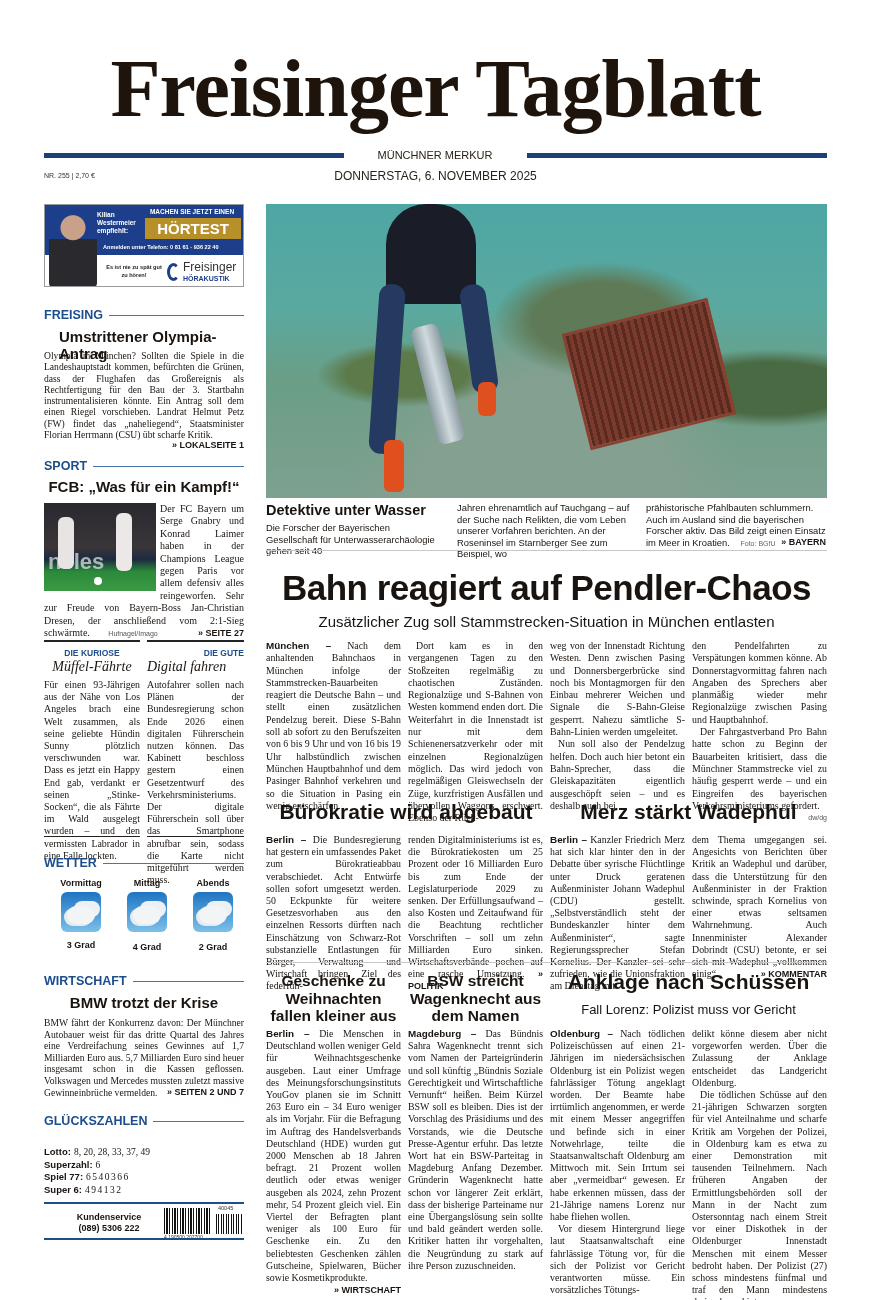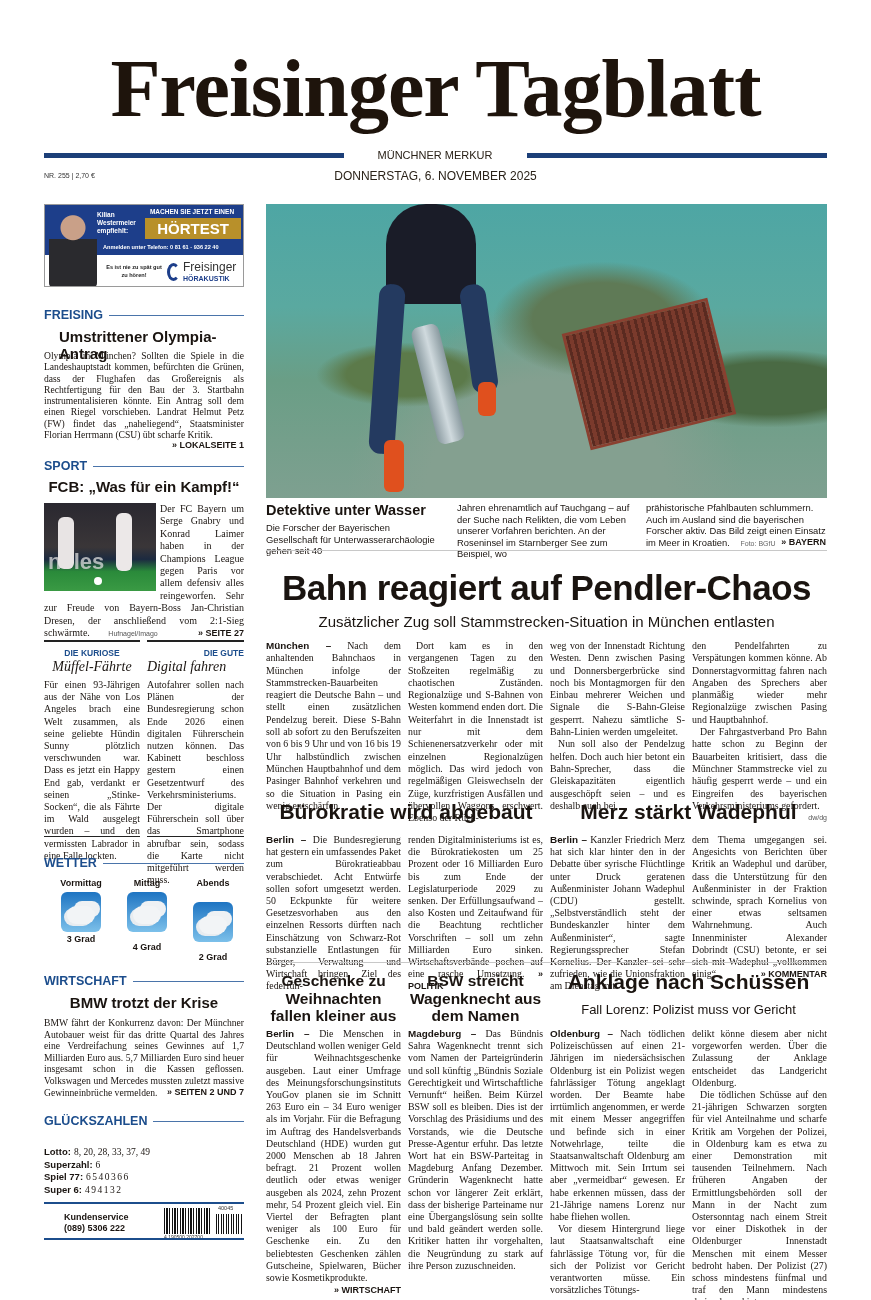--- a/index.html
+++ b/index.html
@@ -84,29 +84,29 @@
 <div class="abs" style="left:44px;top:836px;width:96px;height:1px;background:#222"></div>
 <div class="abs" style="left:147px;top:836px;width:97px;height:1px;background:#222"></div>
 
 <div class="abs sect" style="left:44px;top:856px;width:200px">
     <span>WETTER</span>
   </div>
 <div class="abs" style="left:52px;top:878px;width:190px;display:flex;justify-content:space-between">
   <div style="width:58px;text-align:center">
     <div class="sans" style="font-size:9px;font-weight:bold;margin-bottom:4px">Vormittag</div>
     <div class="wx-icon"></div>
-    <div class="sans" style="font-size:9px;font-weight:bold;margin-top:2px">3 Grad</div>
+    <div class="sans" style="font-size:9px;font-weight:bold;margin-top:8px">3 Grad</div>
   </div>
   <div style="width:58px;text-align:center">
     <div class="sans" style="font-size:9px;font-weight:bold;margin-bottom:4px">Mittag</div>
     <div class="wx-icon"></div>
     <div class="sans" style="font-size:9px;font-weight:bold;margin-top:10px">4 Grad</div>
   </div>
   <div style="width:58px;text-align:center">
-    <div class="sans" style="font-size:9px;font-weight:bold;margin-bottom:14px">Abends</div>
+    <div class="sans" style="font-size:9px;font-weight:bold;margin-bottom:4px">Abends</div>
     <div class="wx-icon"></div>
     <div class="sans" style="font-size:9px;font-weight:bold;margin-top:10px">2 Grad</div>
   </div>
 </div>
 
 <div class="abs sect" style="left:44px;top:974px;width:200px">
     <span>WIRTSCHAFT</span>
   </div>
 <div class="abs h-side" style="left:44px;top:994px;width:200px;text-align:center">BMW trotzt der Krise</div>
 <div class="abs txt" style="left:44px;top:1017px;width:200px;font-size:9.6px;line-height:11.6px"><span>BMW fährt der Konkurrenz davon: Der Münchner Autobauer weist für das dritte Quartal des Jahres eine Verdreifachung seines Gewinnes auf 1,7 Milliarden Euro aus. 5,7 Milliarden Euro sind heuer insgesamt schon in die Kassen geflossen. Volkswagen und Mercedes mussten zuletzt massive Gewinneinbrüche vermelden.</span> <span class="ref" style="font-size:9px">» SEITEN 2 UND 7</span></div>
@@ -114,21 +114,21 @@
 <div class="abs sect" style="left:44px;top:1114px;width:200px">
     <span>GLÜCKSZAHLEN</span>
   </div>
 <div class="abs" style="left:44px;top:1146px;width:200px;font-size:9.5px;line-height:11.5px">
   <div><span class="dl">Lotto:</span> <span class="serif">8, 20, 28, 33, 37, 49</span></div>
   <div><span class="dl">Superzahl:</span> <span class="serif">6</span></div>
   <div><span class="dl">Spiel 77:</span> <span class="serif" style="letter-spacing:1.5px">6540366</span></div>
   <div><span class="dl">Super 6:</span> <span class="serif" style="letter-spacing:1.5px">494132</span></div>
 </div>
 <div class="abs" style="left:44px;top:1202px;width:200px;height:2px;background:#1c4d8c"></div>
-<div class="abs sans" style="left:64px;top:1212px;width:90px;text-align:left;font-weight:bold;font-size:9px;line-height:11px">
+<div class="abs sans" style="left:64px;top:1212px;width:90px;text-align:center;font-weight:bold;font-size:9px;line-height:11px">
   <div>Kundenservice</div>
   <div>(089) 5306 222</div>
 </div>
 <div class="abs" style="left:164px;top:1208px;width:48px;height:26px;background:repeating-linear-gradient(90deg,#111 0 1px,#fff 1px 2px,#111 2px 4px,#fff 4px 5px,#111 5px 6px,#fff 6px 8px)"></div>
 <div class="abs" style="left:216px;top:1214px;width:26px;height:20px;background:repeating-linear-gradient(90deg,#111 0 1px,#fff 1px 2px,#111 2px 3px,#fff 3px 5px)"></div>
 <div class="abs sans" style="left:218px;top:1205px;font-size:5.5px;color:#333">40045</div>
 <div class="abs sans" style="left:164px;top:1234px;font-size:5px;color:#333">4 190500 202700</div>
 <div class="abs" style="left:44px;top:1238px;width:200px;height:2px;background:#1c4d8c"></div>
 
 <div class="abs photo">

